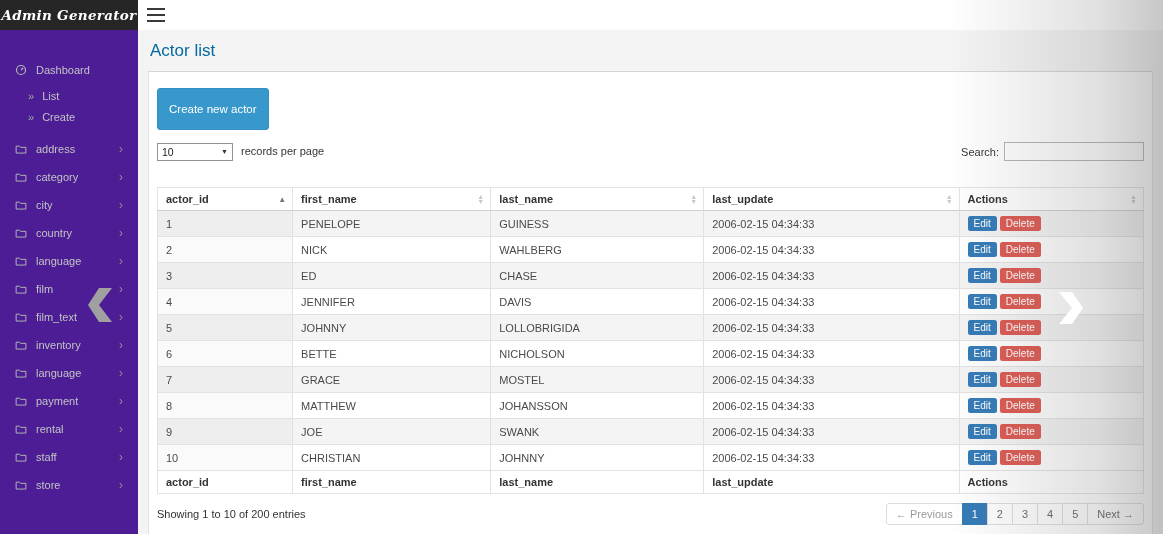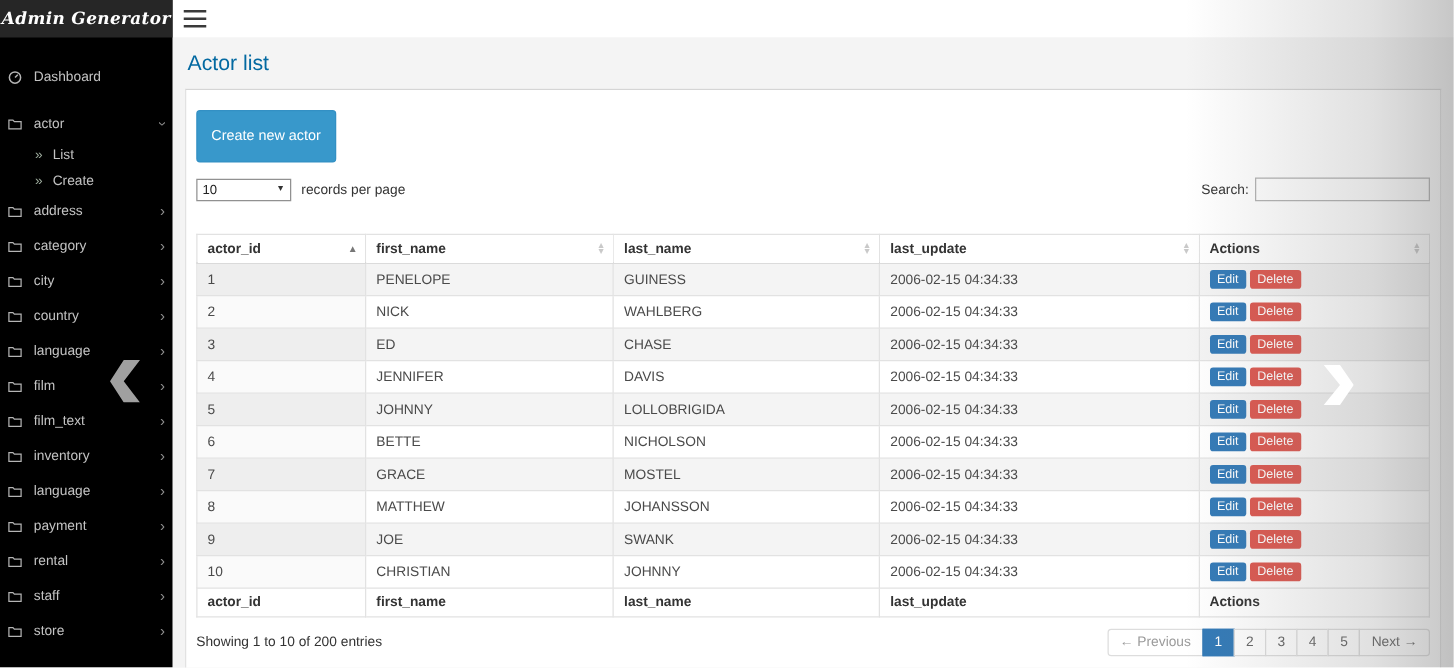--- a/index.html
+++ b/index.html
@@ -2,27 +2,27 @@
 <html><head>
 <meta charset="utf-8">
 <style>
   * { box-sizing: border-box; margin: 0; padding: 0; }
   html,body { width:1163px; height:534px; }
   body { position:relative; overflow:hidden; background:#f4f4f4;
          font-family:"Liberation Sans", sans-serif; }
 
   
   .sidebar { position:absolute; left:0; top:0; width:138px; height:534px;
-             background:#000000; z-index:5; }
+             background:#4c1d95; z-index:5; }
   .logo { height:30px; background:#262626; color:#fff; display:flex;
           align-items:center; justify-content:center;
           font-family:"DejaVu Serif", serif; font-style:italic; font-weight:bold;
           font-size:13.5px; letter-spacing:.3px; white-space:nowrap; }
   .menu { padding-top:18px; }
-  .menu-item { display:flex; align-items:center; height:28px; padding:0 6px;
+  .menu-item { display:flex; align-items:flex-end; height:28px; padding:0 15px;
                color:#c3c3c3; font-size:11px; cursor:pointer; }
   .mi-icon { width:13px; height:13px; margin-right:8px; flex:0 0 auto;
              display:flex; align-items:center; color:#b5b5b5; }
   .mi-icon svg { width:12px; height:12px; }
   .mi-label { flex:1 1 auto; overflow:hidden; white-space:nowrap; }
   .mi-chev { color:#8f8f8f; font-size:12px; line-height:1; }
   .mi-chev.down { display:inline-block; transform:rotate(90deg); }
   .dash-gap { height:9px; }
   .submenu { padding:0; }
   .submenu-item { display:flex; align-items:center; height:21px;
@@ -113,29 +113,20 @@
         <svg viewBox="0 0 16 16">
             <circle cx="8" cy="8" r="6" fill="none" stroke="currentColor" stroke-width="1.6"></circle>
             <line x1="8" y1="8" x2="11" y2="5" stroke="currentColor" stroke-width="1.6"></line>
           </svg>
       </span>
       <span class="mi-label">Dashboard</span>
     </div>
 
     <div class="dash-gap"></div>
 
-    <div class="menu-item">
-      <span class="mi-icon">
-        <svg viewBox="0 0 16 16">
-            <path d="M1.5 4.2h4.3l1.5 1.6h7.2v7.6H1.5z" fill="none" stroke="currentColor" stroke-width="1.3"></path>
-          </svg>
-      </span>
-      <span class="mi-label">actor</span>
-      <span class="mi-chev down">›</span>
-    </div>
     <div class="submenu">
       <div class="submenu-item">
         <span class="sub-icon">»</span>
         <span>List</span>
       </div>
       <div class="submenu-item">
         <span class="sub-icon">»</span>
         <span>Create</span>
       </div>
     </div>

